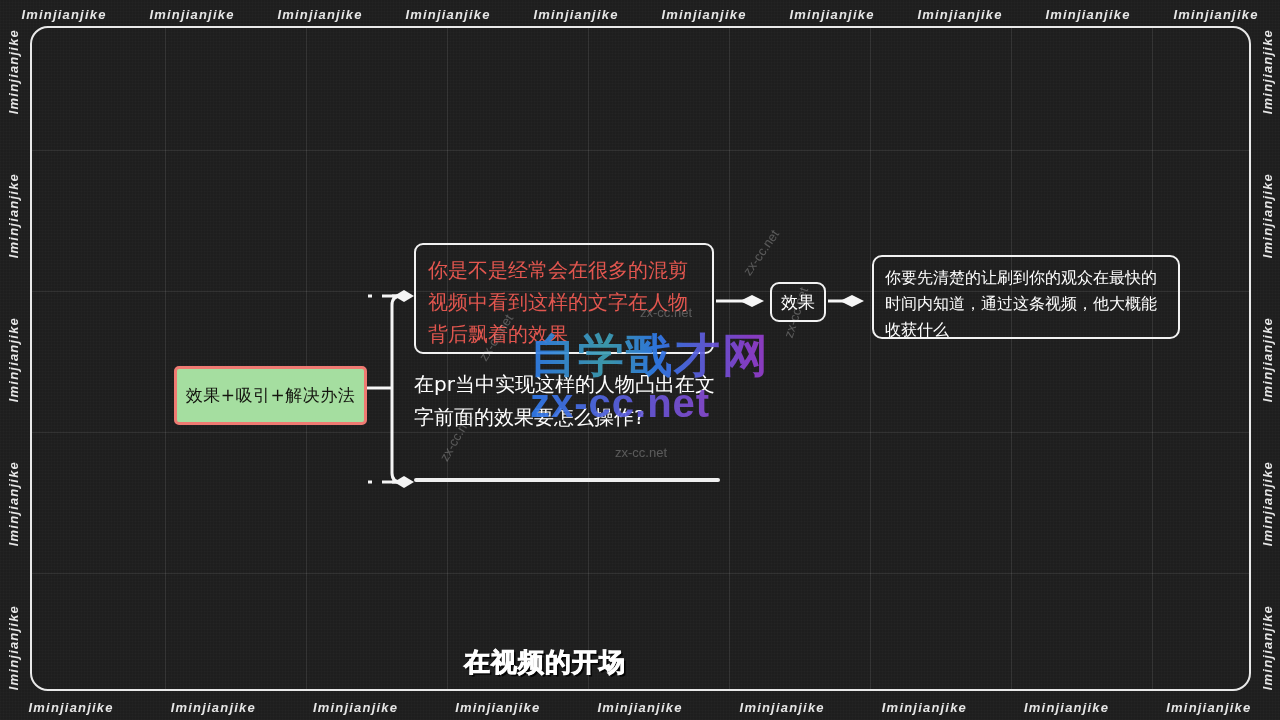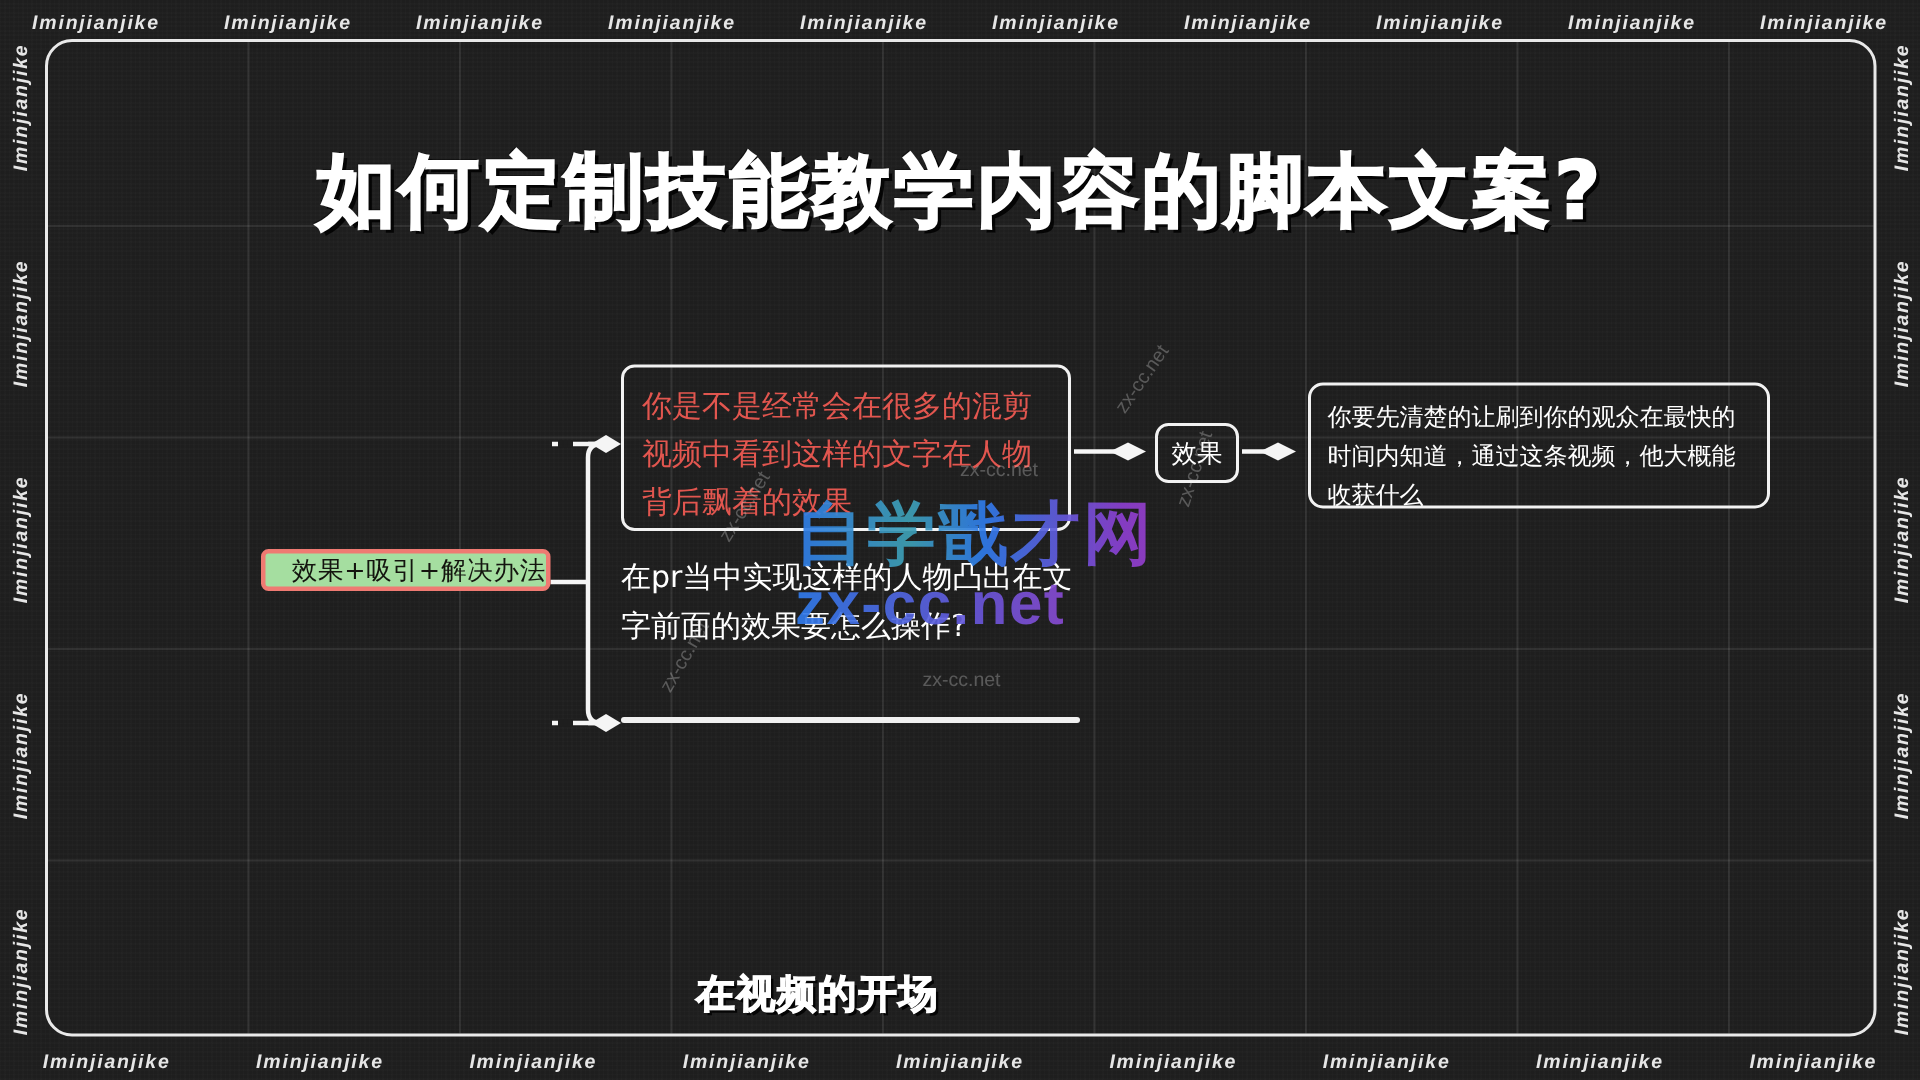--- a/index.html
+++ b/index.html
@@ -73,25 +73,25 @@
     text-align:center;
     font-family:"DejaVu Sans","Liberation Sans",sans-serif;
     font-weight:bold; font-size:26px; letter-spacing:1px;
     color:#ffffff;
     text-shadow:2px 2px 0 rgba(0,0,0,.85);
     -webkit-text-stroke:.8px #fff;
   }
   
   .node{ position:absolute; }
   #green-node{
-    left:174px; top:366px; width:193px; height:28px;
+    left:174px; top:366px; width:193px; height:59px;
     background:#a5dea0;
     border:3px solid #ef7a72;
     border-radius:5px;
-    display:flex; align-items:center; justify-content:flex-end;
+    display:flex; align-items:center; justify-content:center;
     color:#14150f; font-size:17px; letter-spacing:.5px;
     font-family:"DejaVu Sans","Liberation Sans",sans-serif;
   }
   #red-node{
     left:414px; top:243px; width:300px; height:111px;
     border:2px solid #f2f2f2;
     border-radius:9px;
     padding:9px 12px 0 12px;
     color:#e2564f; font-size:20px; line-height:32px;
     font-family:"DejaVu Sans","Liberation Sans",sans-serif;
@@ -150,21 +150,20 @@
 </style>
 </head>
 <body>
 
 <div id="stage">
 
   <div id="frame">
     <div class="grid"></div>
   </div>
 
-  <div id="title">如何定制技能教学内容的脚本文案?</div>
 
   <div id="caption">在视频的开场</div>
 
   <svg id="connectors" width="1280" height="720">
 
     <path d="M367 388 H392" stroke="#f5f5f5" stroke-width="3" fill="none"></path>
     <path d="M392 388 V305 Q392 296 401 296 H368" stroke="#f5f5f5" stroke-width="3" fill="none" transform="translate(0,0)"></path>
     <path d="M392 388 V473 Q392 482 401 482 H368" stroke="#f5f5f5" stroke-width="3" fill="none"></path>
 
     <path d="M392 296 H372" stroke="#1e1e1e" stroke-width="5" fill="none"></path>

